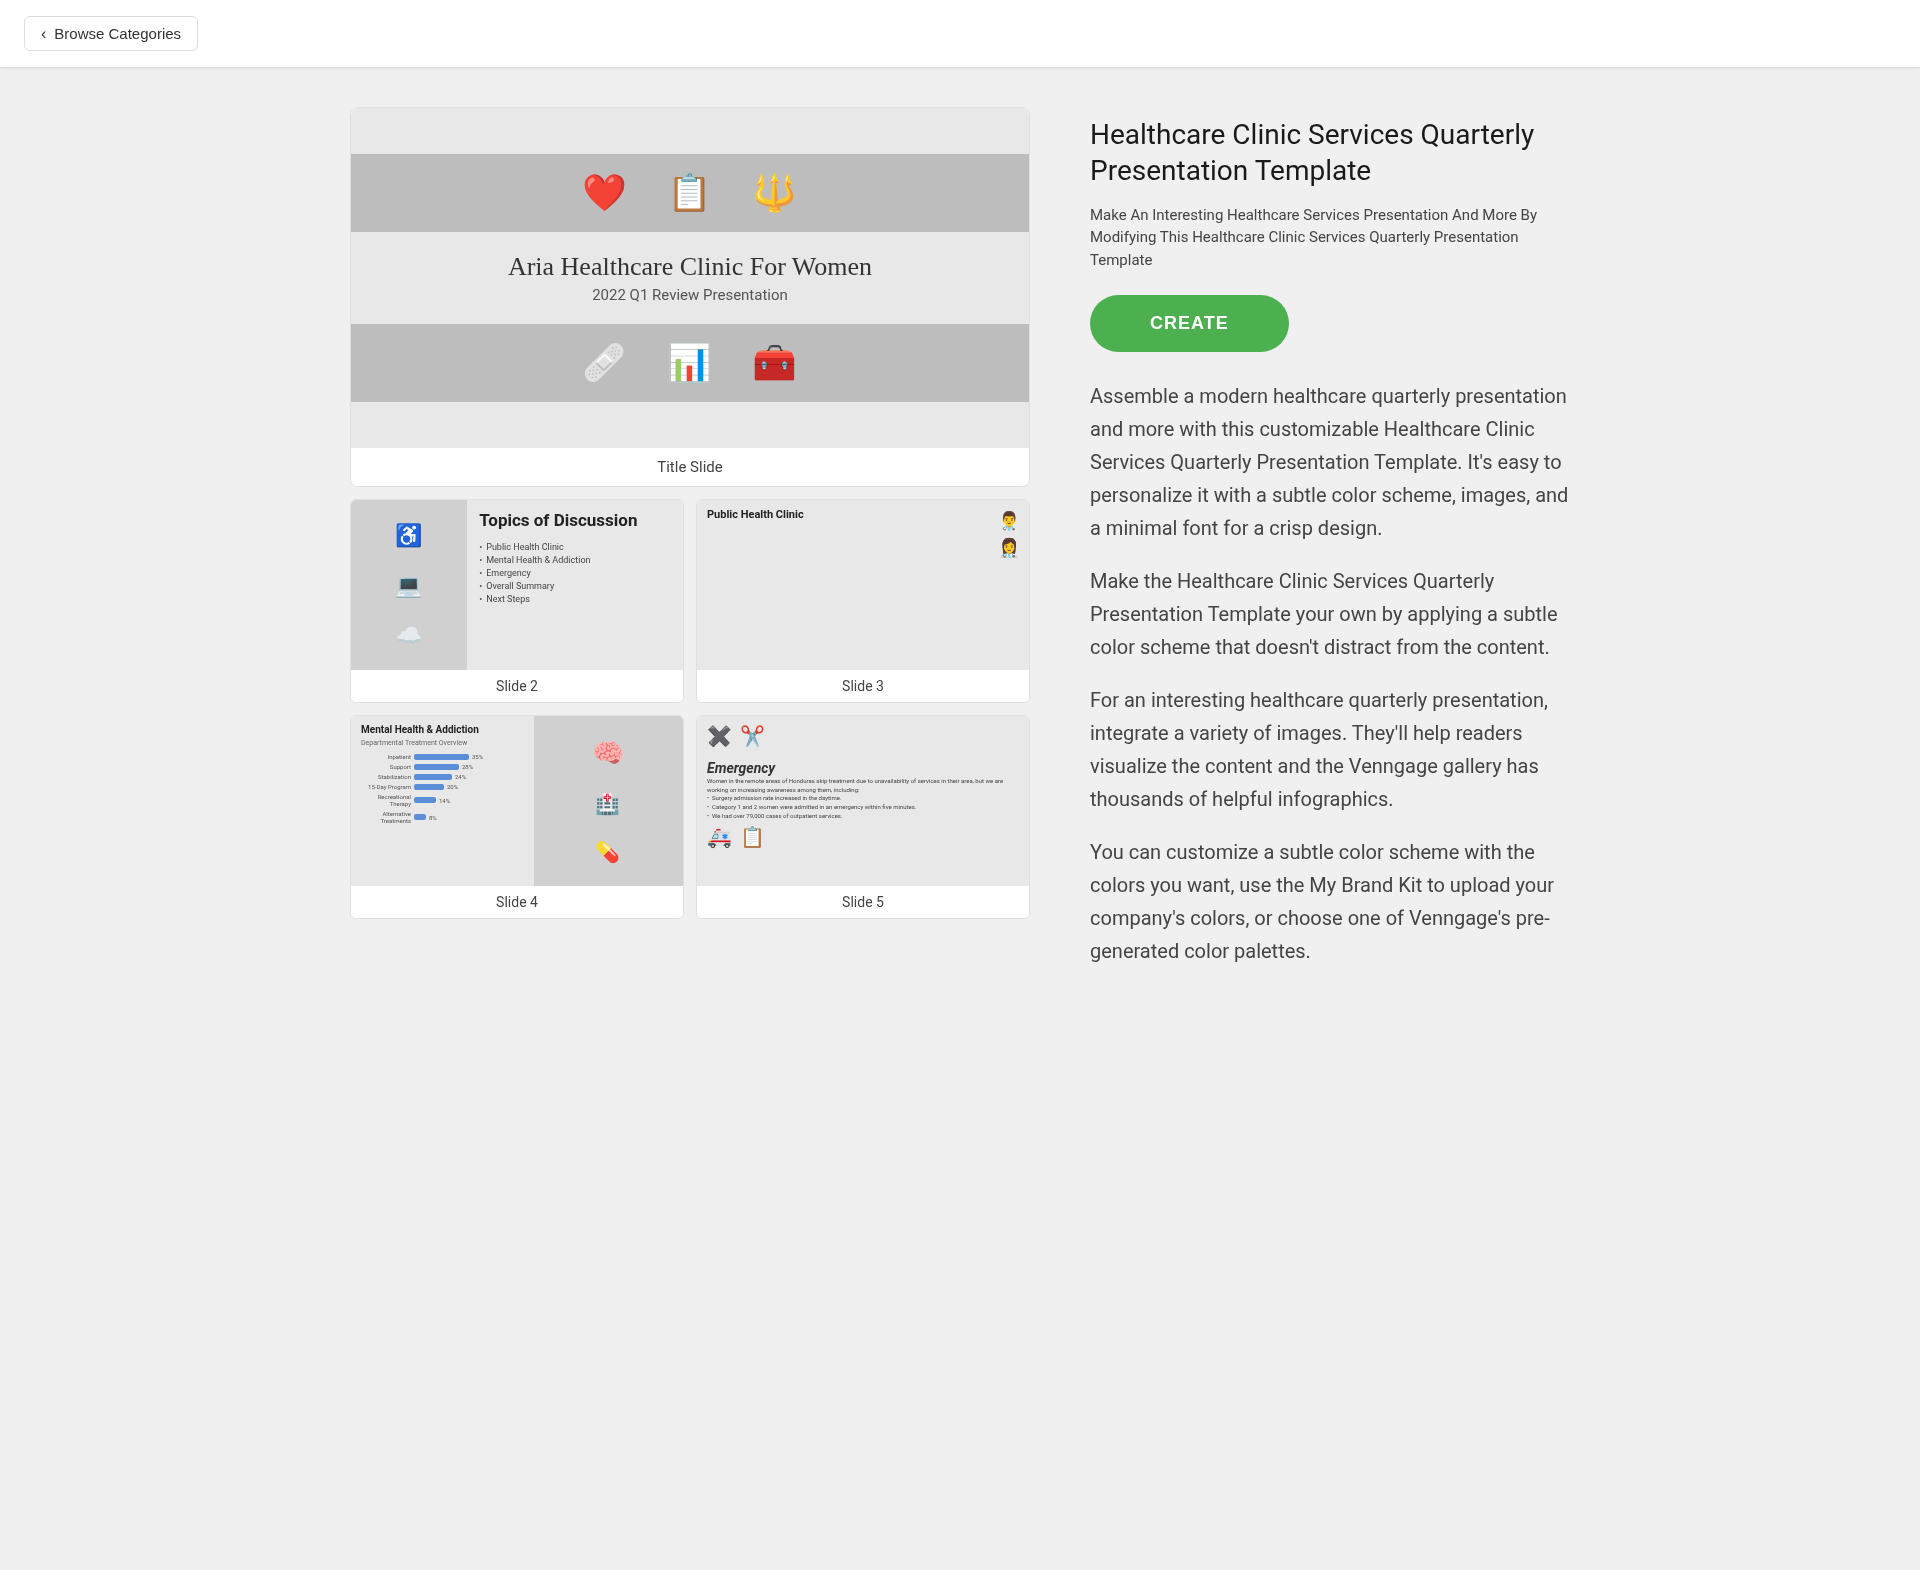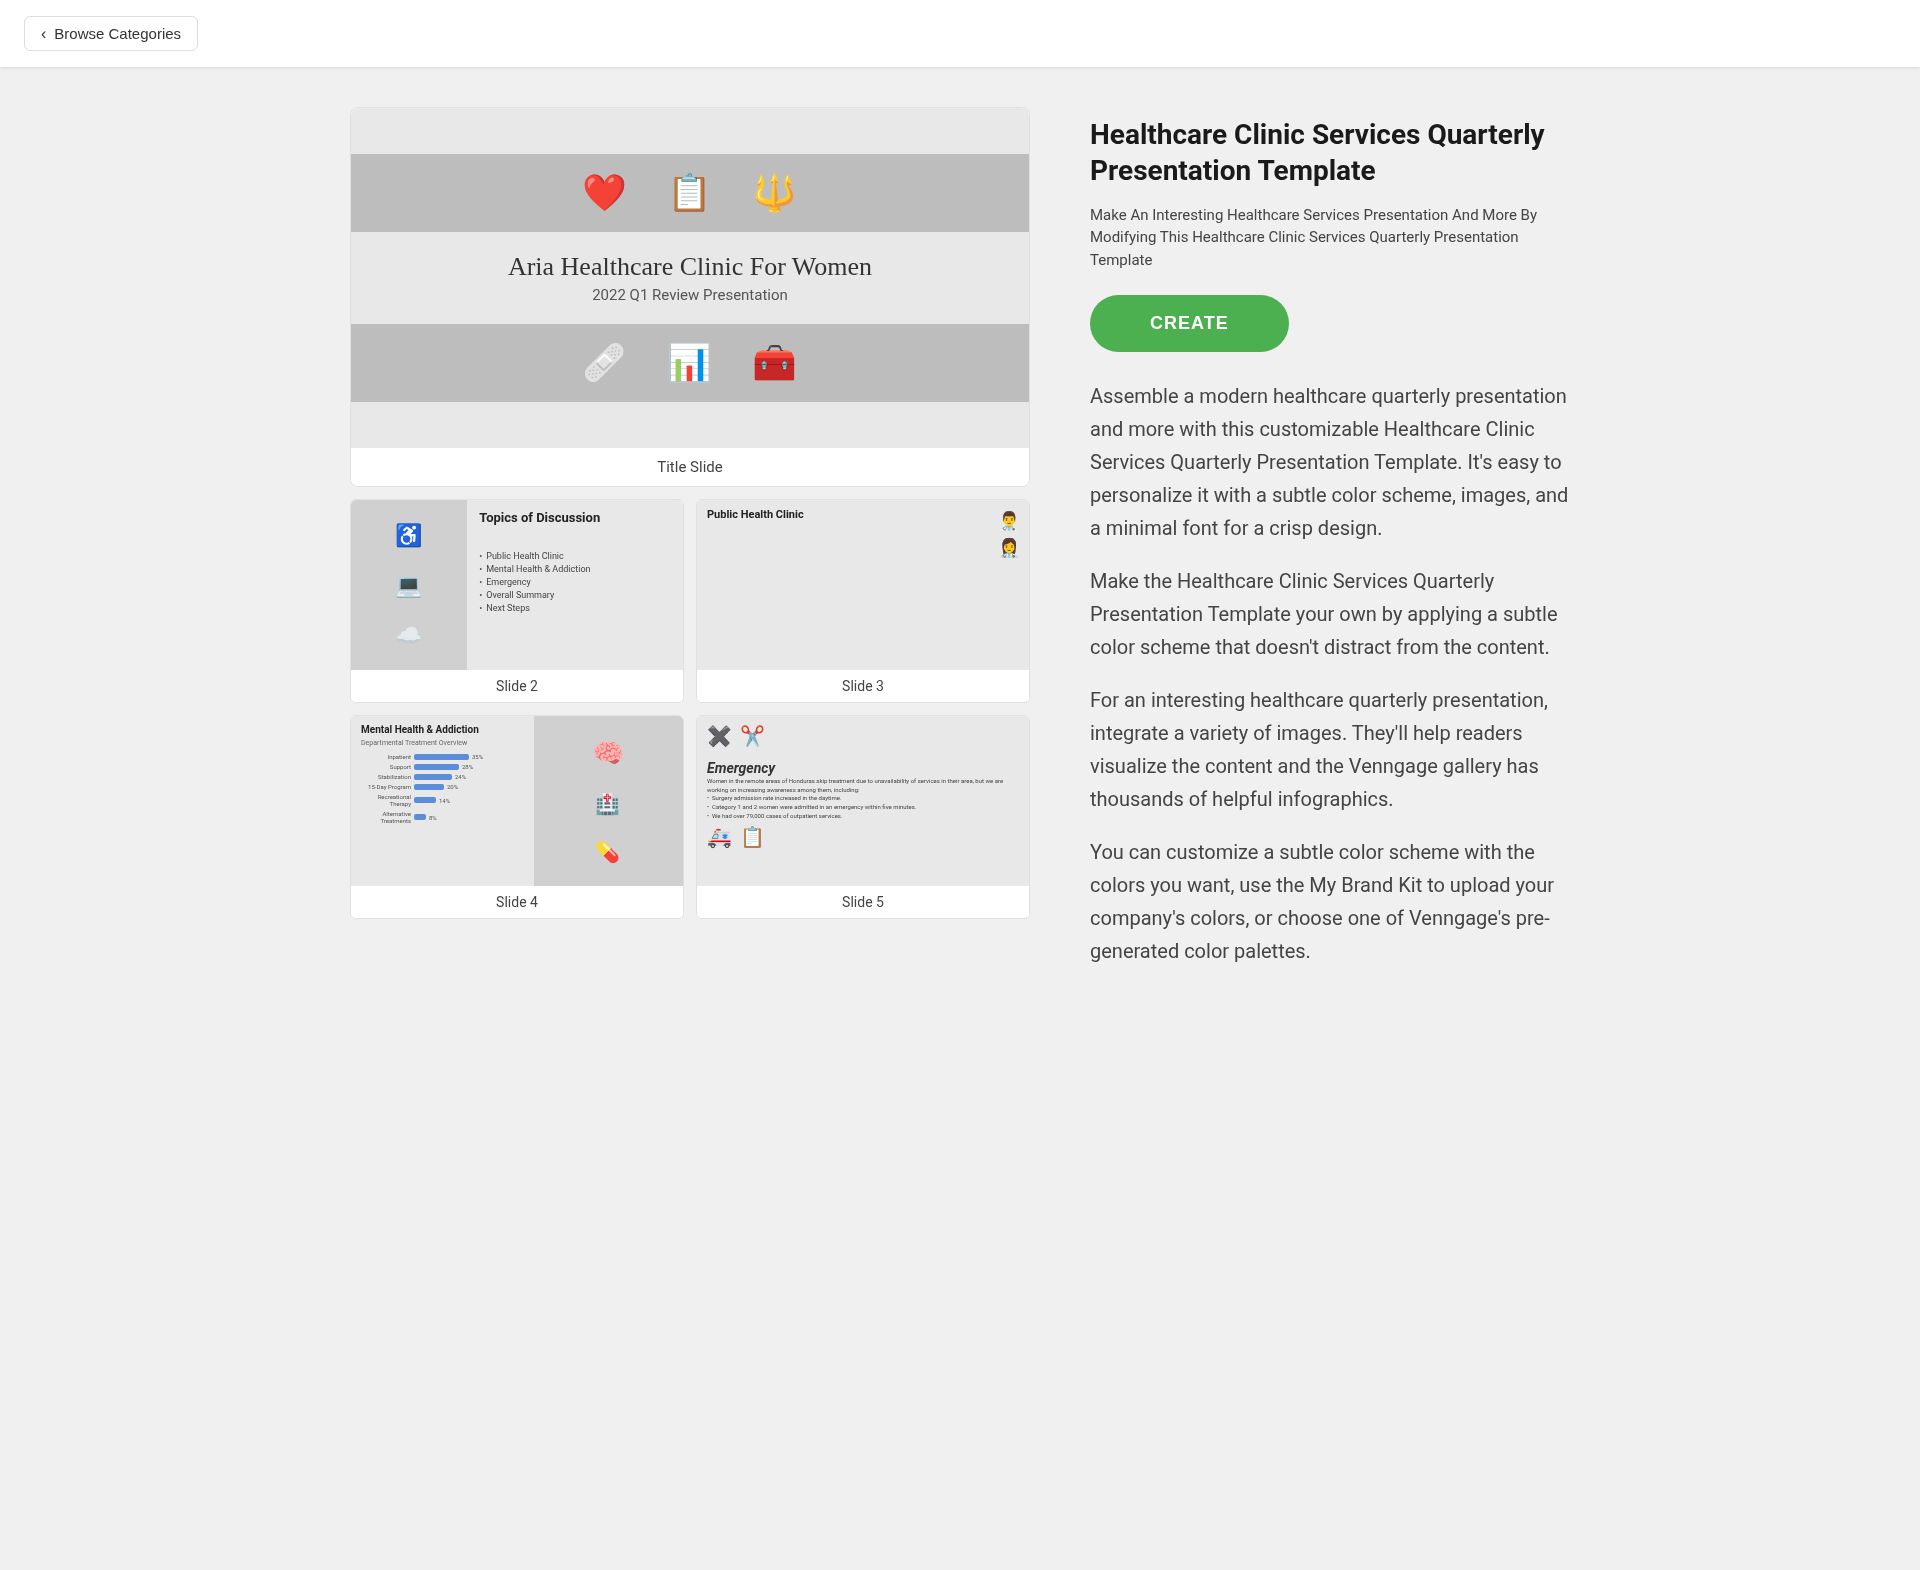--- a/index.html
+++ b/index.html
@@ -137,23 +137,23 @@
       align-items: center;
       justify-content: space-around;
       padding: 10px 5px;
     }
     .slide2-right {
       width: 65%;
       padding: 10px 12px;
       background: #e8e8e8;
     }
     .slide2-title {
-      font-size: 13px;
+      font-size: 17px;
       font-weight: bold;
-      margin-bottom: 26px;
+      margin-bottom: 12px;
       color: #222;
     }
     .slide2-item {
       font-size: 9px;
       color: #444;
       margin-bottom: 3px;
       display: flex;
       align-items: center;
       gap: 4px;
     }
@@ -315,21 +315,21 @@
       gap: 8px;
       margin-top: 6px;
     }
     
     .info-panel {
       flex: 1;
       padding-top: 10px;
     }
     .template-title {
       font-size: 28px;
-      font-weight: 700;
+      font-weight: 400;
       color: #1a1a1a;
       line-height: 1.3;
       margin-bottom: 14px;
     }
     .template-desc {
       font-size: 15px;
       color: #444;
       line-height: 1.5;
       margin-bottom: 24px;
     }

